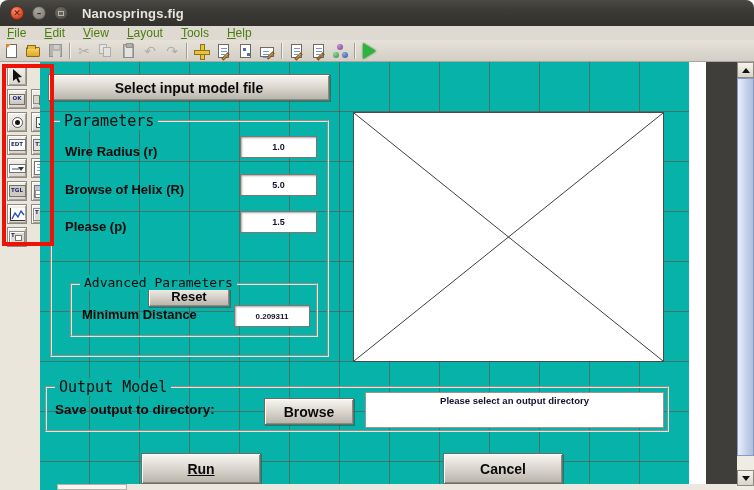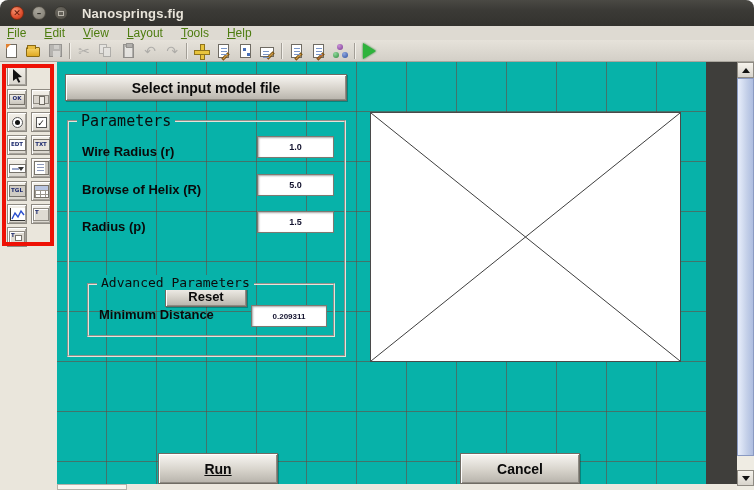--- a/index.html
+++ b/index.html
@@ -123,21 +123,21 @@
      repeating-linear-gradient(to right,#9a968e 0 1px,transparent 1px 5px),
      repeating-linear-gradient(#9a968e 0 1px,transparent 1px 4px),#fff;}
   .p-axes{width:15px;height:13px;background:#fff;border-left:1px solid #333;
     border-bottom:1px solid #333;position:relative;}
   .p-panel{width:16px;height:13px;background:#dfdbd3;border:1px solid #8f8b83;
     box-shadow:inset 1px 1px 0 #fff;position:relative;}
   .p-panel .mini{position:absolute;left:1px;top:1px;}
   .p-panel.grp:after{content:"";position:absolute;right:2px;bottom:2px;width:5px;height:4px;
     background:#fff;border:1px solid #77736b;}
 
-  .canvas{position:absolute;left:57px;top:62px;width:649px;height:428px;
+  .canvas{position:absolute;left:40px;top:62px;width:649px;height:428px;
     background-color:var(--teal);
     background-image:
       repeating-linear-gradient(to right,transparent 0 49px,var(--grid) 49px 50px),
       repeating-linear-gradient(to bottom,transparent 0 49px,var(--grid) 49px 50px);}
   .darkzone{position:absolute;left:706px;top:62px;width:31px;height:428px;background:#3f3e3b;}
 
   
   .btn3d{background:linear-gradient(#f8f6f2,#d7d3cb 55%,#b7b3ab);
     border:1px solid #6f6b63;
     box-shadow:inset 1px 1px 0 #fff,inset -1px -1px 0 #8e8a82,1px 1px 0 rgba(0,0,0,.25);
@@ -349,32 +349,38 @@
 
     <div class="gpanel" style="left:10px;top:58px;width:279px;height:237px;">
       <span class="ptitle" style="font-size:15px;">Parameters</span>
 
       <span class="plabel" style="left:13px;top:22px;">Wire Radius (r)</span>
       <input class="editbox" style="left: 188px; top: 14px; width: 77px; height: 22px;" readonly="" value="1.0">
 
       <span class="plabel" style="left:13px;top:60px;">Browse of Helix (R)</span>
       <input class="editbox" style="left: 188px; top: 52px; width: 77px; height: 22px;" readonly="" value="5.0">
 
-      <span class="plabel" style="left:13px;top:97px;">Radius (p)</span>
+      <span class="plabel" style="left:13px;top:97px;">Please (p)</span>
       <input class="editbox" style="left: 188px; top: 89px; width: 77px; height: 22px;" readonly="" value="1.5">
 
       <div class="btn3d" style="left:96px;top:123px;width:82px;height:22px;font-size:13px;margin-top:40px;">Reset</div>
 
       <div class="gpanel" style="left:18px;top:161px;width:248px;height:54px;">
         <span class="ptitle" style="font-size:13px;">Advanced Parameters</span>
         <span class="plabel" style="left:10px;top:22px;">Minimum Distance</span>
         <input class="editbox" style="left: 162px; top: 20px; width: 76px; height: 18px; font-size: 8px;" readonly="" value="0.209311">
       </div>
     </div>
 
+    <div class="gpanel" style="left:5px;top:324px;width:624px;height:46px;">
+      <span class="ptitle" style="font-size:15px;">Output Model</span>
+      <span class="plabel" style="left:8px;top:14px;font-size:13.5px;">Save output to directory:</span>
+      <div class="btn3d" style="left:217px;top:10px;width:90px;height:27px;font-size:14px;">Browse</div>
+      <div class="statusbox" style="left:318px;top:4px;width:299px;height:36px;">Please select an output directory</div>
+    </div>
 
     <div class="btn3d" style="left:101px;top:391px;width:120px;height:31px;font-size:14px;text-decoration:underline;">Run</div>
     <div class="btn3d" style="left:403px;top:391px;width:120px;height:31px;font-size:14px;">Cancel</div>
   </div>
 
   <div class="darkzone"></div>
 
   <div class="vscroll">
     <div class="sbtn" style="top:0;">
         <div class="tri-up"></div>

